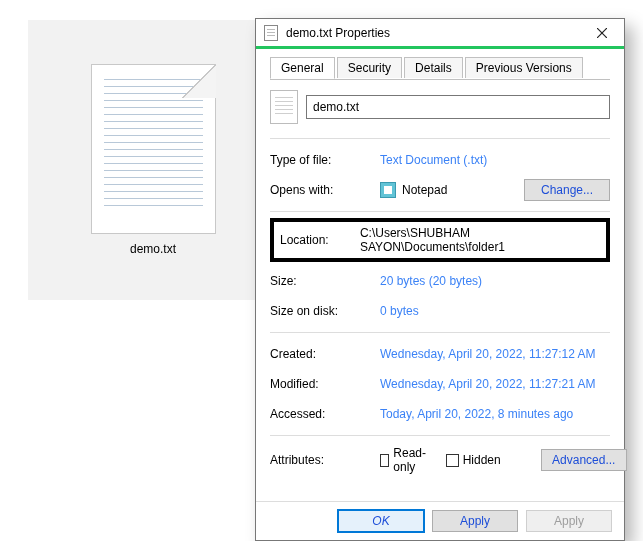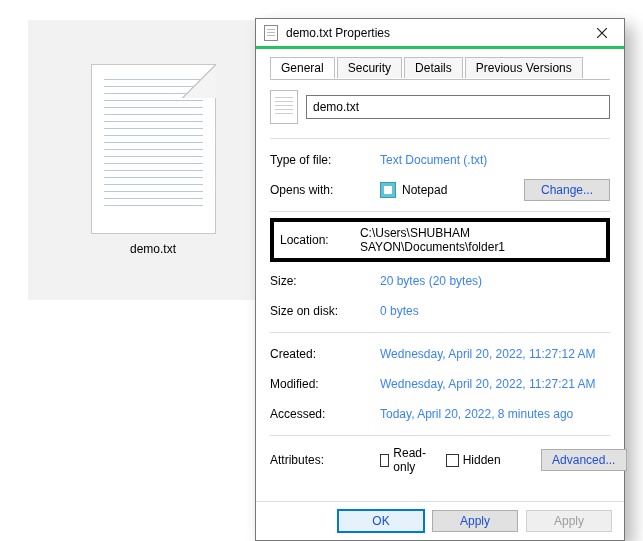--- a/index.html
+++ b/index.html
@@ -139,21 +139,21 @@
   }
   .loc-box .label{ width:86px;}
   .attr-row { display:flex; align-items:center; gap:16px;}
   .chk { display:flex; align-items:center; gap:4px;}
   .chk .box { width:13px; height:13px; border:1px solid #333; background:#fff;}
 
   .button-bar {
     display:flex; justify-content:flex-end; gap:8px;
     padding: 8px 12px; border-top:1px solid #ddd;
   }
-  .btn.default { border:1px solid #0078d7; outline:1px solid #0078d7; background:#e5f1fb;}
+  .btn.default { border:1px solid #0078d7; outline:1px solid #0078d7; background:#e5f1fb;font-style:italic;}
 
   .spacer{flex:1;}
 </style>
 </head>
 <body>
 
 <div class="stage">
 
   <div class="desktop-bg">
     <div class="file-thumb">

